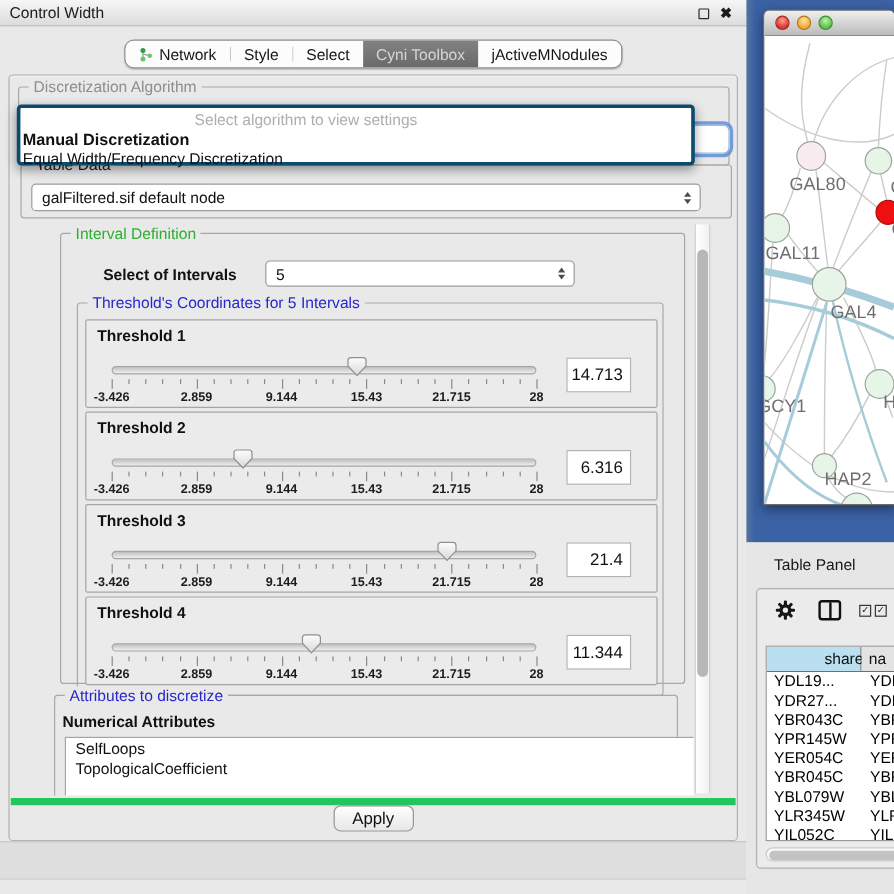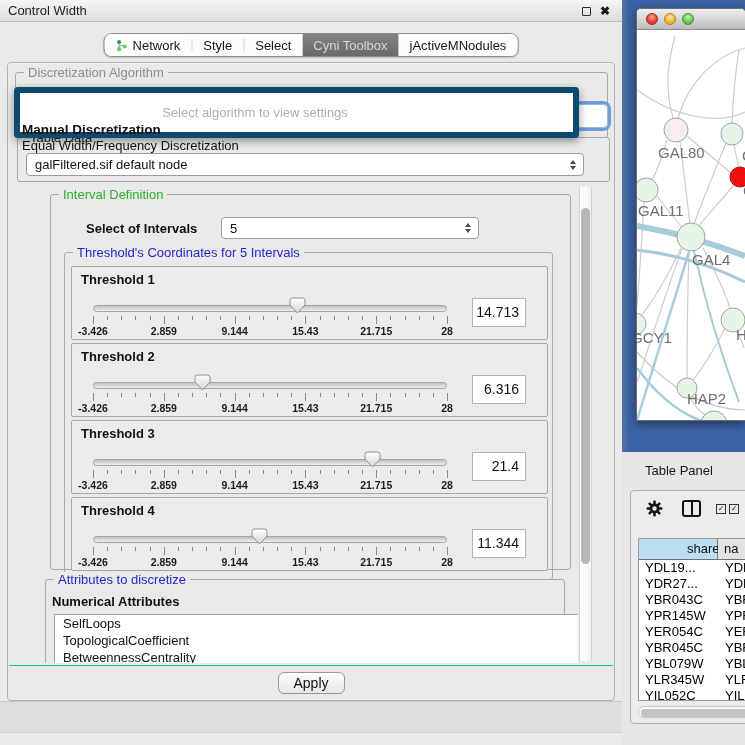--- a/index.html
+++ b/index.html
@@ -31,21 +31,21 @@
   .gtitle.gray  { color:#8d8d8d; }
   .gtitle.dark  { color:#222; }
   .gtitle.green { color:#2fae2f; }
   .gtitle.blue  { color:#2727cc; }
 
   .alg-group { left:7px; top:9px; width:593px; height:66px; }
   .alg-combo { position:absolute; left:14px; top:31px; width:578px; height:24px; background:#fff;
     border-radius:5px; box-shadow:0 0 0 3px rgba(100,150,215,.9), inset 0 0 0 1px #9db8d8; }
 
   .popup { position:absolute; left:6px; top:24px; width:565px; height:51px; background:#fff;
-    border:6px solid #0c4a6e; border-radius:4px; box-shadow:0 3px 9px rgba(0,0,0,.4); z-index:30; padding-top:12px; }
+    border:3px solid #0c4a6e; border-radius:4px; box-shadow:0 3px 9px rgba(0,0,0,.4); z-index:30; padding-top:2px; }
   .popup-item { font-size:13px; height:16px; line-height:16px; padding-left:2px; color:#111; overflow:hidden; }
   .popup-item.placeholder { color:#aeaeae; text-align:center; padding-right:85px; }
   .popup-item.boldopt { font-weight:bold; font-size:13.5px; height:17px; line-height:17px; }
 
   .td-group { left:9px; top:74px; width:593px; height:45px; }
   .combo { position:absolute; background:#fff; border:1px solid #9c9c9c; border-radius:4px;
     display:flex; align-items:center; cursor:default; }
   .combo .cb-label { font-size:13px; color:#111; padding-left:8px; flex:1; overflow:hidden; white-space:nowrap; }
   .stepper { display:flex; flex-direction:column; gap:2px; padding-right:7px; }
   .stepper i { width:0; height:0; border-left:3.5px solid transparent; border-right:3.5px solid transparent; display:block; }
@@ -79,22 +79,22 @@
   .attr-list { position:absolute; left:8px; top:34px; width:590px; height:54px; background:#fff;
     border:1px solid #a3a3a3; overflow:hidden; }
   .attr-item { font-size:13px; line-height:17px; padding-left:8px; color:#111; white-space:nowrap; }
   .attr-scroll { position:absolute; right:2px; top:2px; width:10px; height:46px; background:#ededed; border-radius:5px; }
   .attr-thumb { position:absolute; left:0; top:0; width:10px; height:40px; background:#bfbfbf; border-radius:5px; }
 
   .vscroll { position:absolute; left:571px; top:124px; width:13px; height:474px;
     background:linear-gradient(90deg,#ffffff,#f1f1f1); border-left:1px solid #d2d2d2; border-right:1px solid #cfcfcf; }
   .vthumb { position:absolute; left:1px; top:21px; width:9px; height:356px; background:#b7b7b7; border-radius:5px; }
 
-  .apply-row { position:absolute; left:1px; right:1px; top:602px; height:34px; border-top:1px solid #22c55e;
-    display:flex; align-items:center; justify-content:center; }
+  .apply-row { position:absolute; left:1px; right:1px; top:602px; height:34px; border-top:6px solid #22c55e;
+    display:flex; align-items:flex-start; justify-content:center; }
   .apply-btn { width:67px; height:22px; font-family:"Liberation Sans",sans-serif; font-size:14px; color:#111;
     background:linear-gradient(#fefefe,#e7e7e7); border:1px solid #979797; border-radius:6px; cursor:default; }
 
   .bottom-strip { position:absolute; left:0; top:701px; width:622px; height:32px; background:#dedede;
     border-top:1px solid #c6c6c6; border-bottom:1px solid #d0d0d0; }
   .bottom-tabs { position:absolute; top:704px; left:50%; transform:translateX(-50%); height:24px;
     display:flex; background:#fcfcfc; border:1px solid #8f8f8f; border-radius:7px; overflow:hidden;
     box-shadow:0 1px 1px rgba(0,0,0,.15); white-space:nowrap; }
   .btab { padding:0 13px; font-size:13px; font-weight:bold; color:#161616; line-height:22px; background:#fcfcfc; cursor:default; }
   .btab.sel { background:linear-gradient(#808080,#6e6e6e); color:#d2d2d2; }
@@ -418,21 +418,20 @@
           </div>
         </div>
 
         <div class="group attr-group">
           <span class="gtitle blue">Attributes to discretize</span>
           <span class="attr-subtitle">Numerical Attributes</span>
           <div class="attr-list" id="attrList">
 
           <div class="attr-item">SelfLoops</div>
               <div class="attr-item">TopologicalCoefficient</div>
-              <div class="attr-item">BetweennessCentrality</div>
               <div class="attr-scroll">
                 <div class="attr-thumb"></div>
               </div>
             </div>
         </div>
       </div>
 
       <div class="vscroll">
         <div class="vthumb"></div>
       </div>

